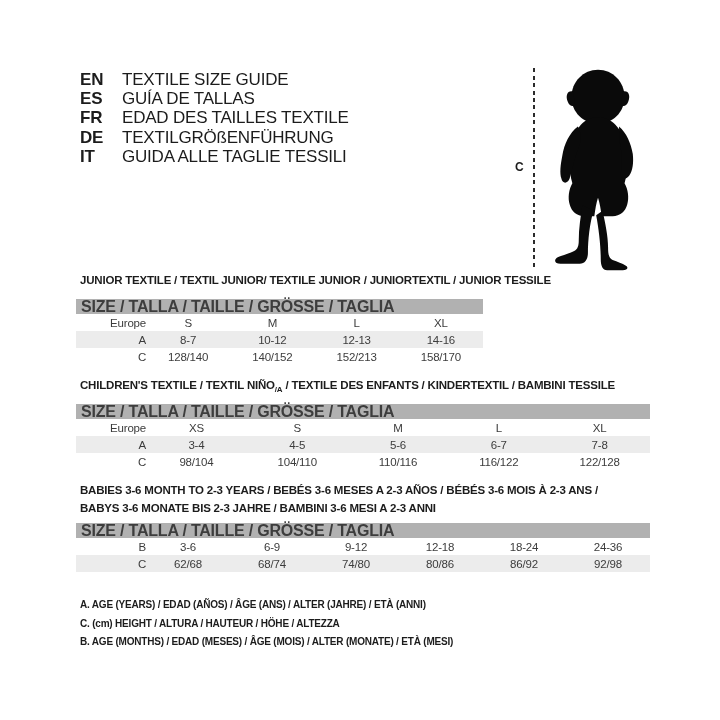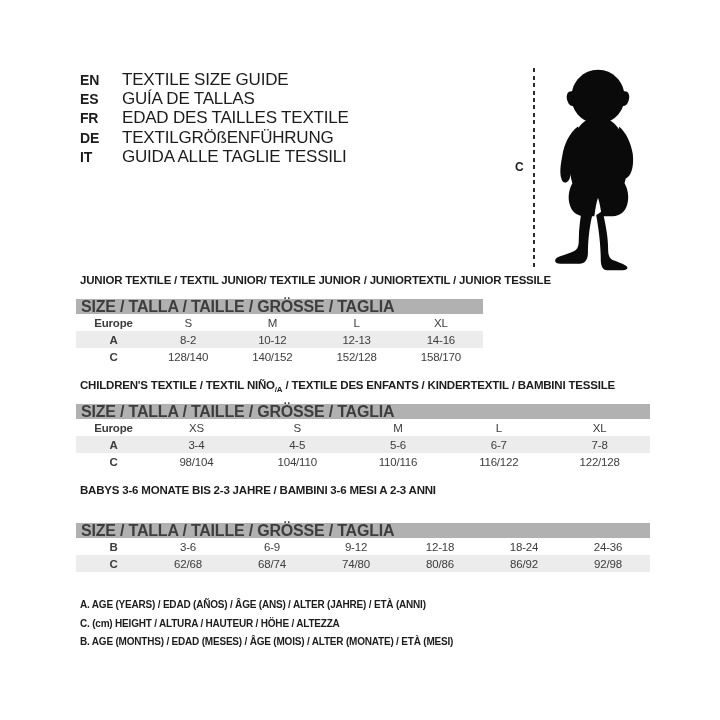--- a/index.html
+++ b/index.html
@@ -11,21 +11,21 @@
     background: #ffffff;
     font-family: "Liberation Sans", sans-serif;
     color: #1c1c1c;
     overflow: hidden;
   }
 
   
   .langs { position: absolute; top: 70px; left: 80px; }
   .lang-row { display: flex; height: 19.4px; align-items: center; }
   .lang-code {
-    width: 42px; font-weight: bold; font-size: 14px; letter-spacing: -0.2px;
+    width: 42px; font-weight: bold; font-size: 17px; letter-spacing: -0.2px;
   }
   .lang-label { font-weight: normal; font-size: 17px; letter-spacing: -0.2px; }
 
   
   .measure-line {
     position: absolute; left: 533px; top: 68px; width: 2px; height: 202px;
     background: repeating-linear-gradient(to bottom, #2b2b2b 0 4px, transparent 4px 7.5px);
   }
   .measure-label {
     position: absolute; left: 515px; top: 160px;
@@ -52,21 +52,21 @@
 
   .size-bar {
     height: 15px; display: flex; align-items: center;
     padding-left: 5px;
     font-weight: bold; font-size: 16px; letter-spacing: -0.2px; color: #3d3d3d;
   }
   .trow {
     display: flex; height: 17px; align-items: center;
     font-size: 11.5px; color: #3c3c3c; letter-spacing: -0.2px;
   }
-  .tlabel { width: 70px; padding-left: 5px; text-align: center; font-weight: bold; }
+  .tlabel { width: 70px; padding-left: 5px; text-align: right; }
   .tcell  { flex: 1; text-align: center; }
 
   
   .legend { position: absolute; left: 80px; top: 596px; }
   .legend-line {
     font-weight: bold; font-size: 10px; letter-spacing: -0.2px;
     line-height: 18.6px; white-space: nowrap; color: #1c1c1c;
   }
 </style>
 </head>
@@ -124,30 +124,30 @@
     <div class="size-bar" style="background:#b1b1b1">SIZE / TALLA / TAILLE / GRÖSSE / TAGLIA</div>
     <div class="trow">
       <span class="tlabel">Europe</span>
       <span class="tcell">S</span>
       <span class="tcell">M</span>
       <span class="tcell">L</span>
       <span class="tcell">XL</span>
     </div>
     <div class="trow" style="background:#ececec">
       <span class="tlabel">A</span>
-      <span class="tcell">8-2</span>
+      <span class="tcell">8-7</span>
       <span class="tcell">10-12</span>
       <span class="tcell">12-13</span>
       <span class="tcell">14-16</span>
     </div>
     <div class="trow">
       <span class="tlabel">C</span>
       <span class="tcell">128/140</span>
       <span class="tcell">140/152</span>
-      <span class="tcell">152/128</span>
+      <span class="tcell">152/213</span>
       <span class="tcell">158/170</span>
     </div>
   </div>
 
   <div class="sec-title" id="children-title"><span>CHILDREN'S TEXTILE / TEXTIL NIÑO</span><sub>/A</sub><span> / TEXTILE DES ENFANTS / KINDERTEXTIL / BAMBINI TESSILE</span></div>
   <div class="size-table" id="children-table">
     <div class="size-bar" style="background:#b1b1b1">SIZE / TALLA / TAILLE / GRÖSSE / TAGLIA</div>
     <div class="trow">
       <span class="tlabel">Europe</span>
       <span class="tcell">XS</span>
@@ -168,20 +168,21 @@
       <span class="tlabel">C</span>
       <span class="tcell">98/104</span>
       <span class="tcell">104/110</span>
       <span class="tcell">110/116</span>
       <span class="tcell">116/122</span>
       <span class="tcell">122/128</span>
     </div>
   </div>
 
   <div class="sec-title" id="babies-title">
+    <div>BABIES 3-6 MONTH TO 2-3 YEARS / BEBÉS 3-6 MESES A 2-3 AÑOS / BÉBÉS 3-6 MOIS À 2-3 ANS /</div>
     <div>BABYS 3-6 MONATE BIS 2-3 JAHRE / BAMBINI 3-6 MESI A 2-3 ANNI</div>
   </div>
   <div class="size-table" id="babies-table">
     <div class="size-bar" style="background:#b1b1b1">SIZE / TALLA / TAILLE / GRÖSSE / TAGLIA</div>
     <div class="trow">
       <span class="tlabel">B</span>
       <span class="tcell">3-6</span>
       <span class="tcell">6-9</span>
       <span class="tcell">9-12</span>
       <span class="tcell">12-18</span>

